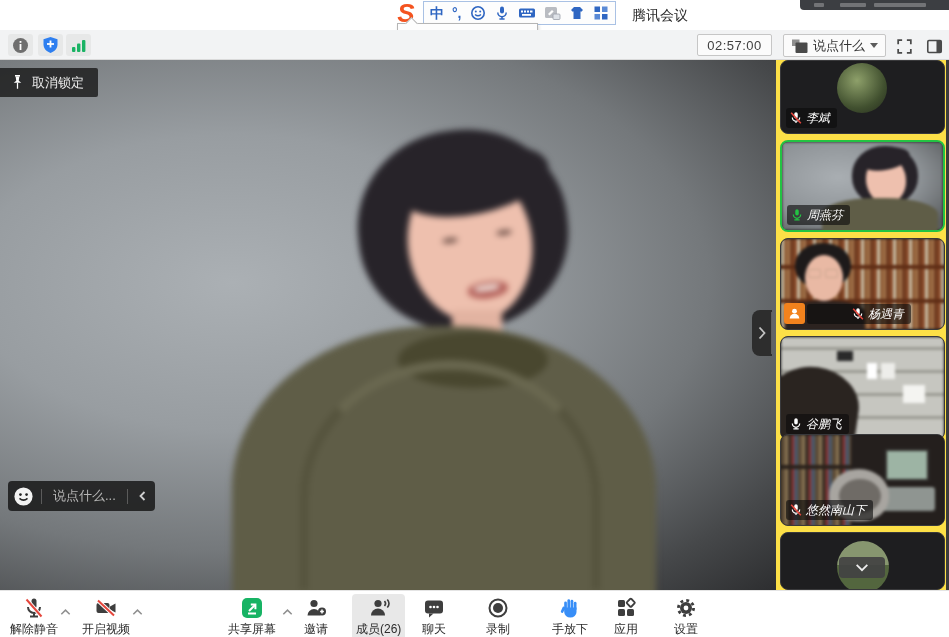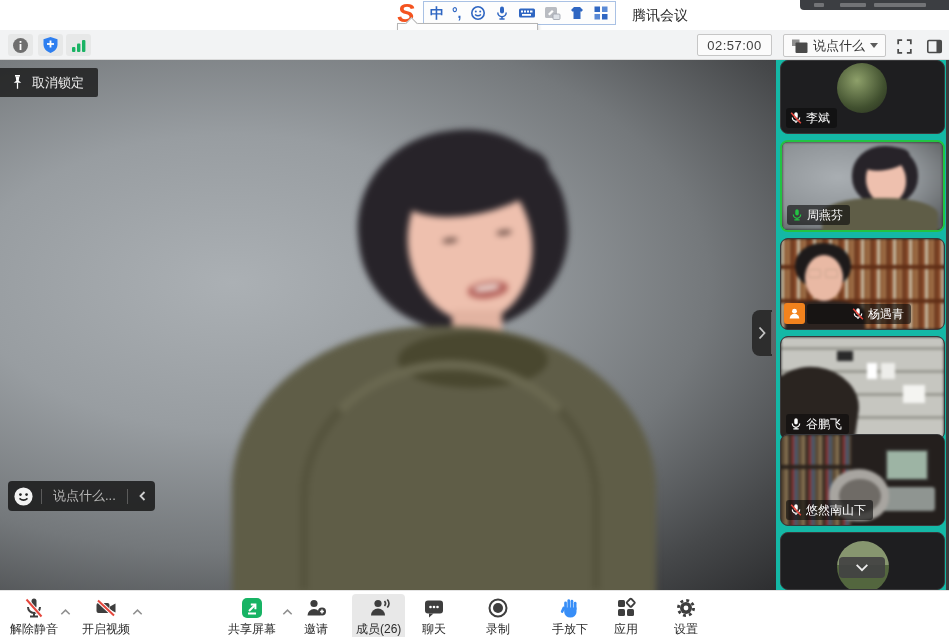--- a/index.html
+++ b/index.html
@@ -61,21 +61,21 @@
   .pinbar span { color:#ededed; font-size:13px; }
   .caption { position:absolute; left:8px; top:421px; height:30px; background:rgba(20,20,20,.82);
     border-radius:4px; display:flex; align-items:center; padding:0 4px 0 5px; gap:7px; }
   .caption .ph { color:#b6b6b6; font-size:13px; padding:0 4px; }
   .vdiv { width:1px; height:15px; background:#5b5b5b; }
   
   .collapse-handle { position:absolute; left:752px; top:310px; width:20px; height:46px; background:#2d2d2d;
     border-radius:8px 0 0 8px; display:flex; align-items:center; justify-content:center; }
   .divlines { position:absolute; left:771px; top:312px; width:6px; height:42px;
     border-left:1px solid #5f5f5f; border-right:1px solid #5f5f5f; }
-  .sidebar { position:absolute; left:776px; top:60px; width:173px; height:530px; background:#14b8a6; overflow:hidden; }
+  .sidebar { position:absolute; left:776px; top:60px; width:173px; height:530px; background:#fde047; overflow:hidden;font-style:italic; }
   .tile { position:absolute; left:4px; width:165px; background:#1e1e20; border:1px solid #39393b;
     border-radius:8px; overflow:hidden; }
   .tile.active { border:2px solid #23c343; }
   .namepill { position:absolute; left:5px; bottom:5px; height:20px; background:rgba(12,12,12,.62);
     border-radius:3px; display:flex; align-items:center; gap:3px; padding:0 7px 0 3px; }
   .namepill span { color:#fff; font-size:12px; white-space:nowrap; }
   .host-badge { position:absolute; left:3px; bottom:5px; width:21px; height:21px; background:#f2821d;
     border-radius:3px; display:flex; align-items:center; justify-content:center; }
   .namepill.after-badge { left:26px;padding-left:44px; }
   .avatar { border-radius:50%; position:absolute; }

